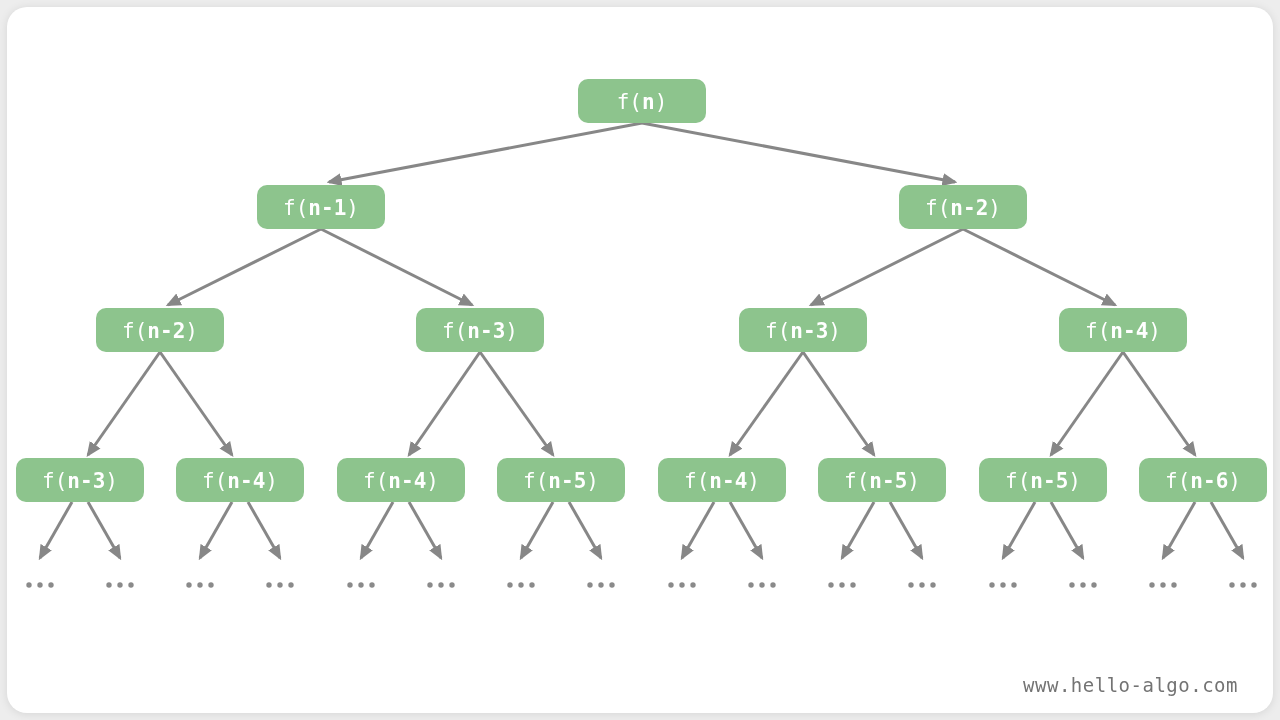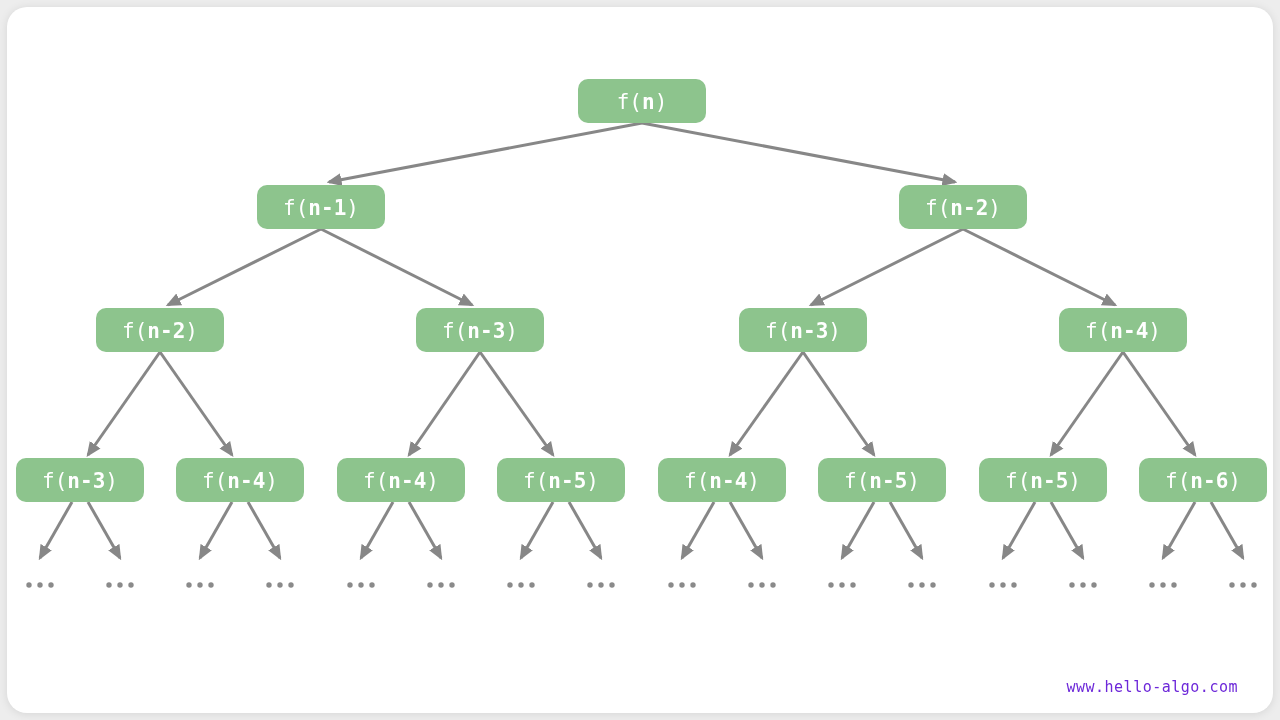--- a/index.html
+++ b/index.html
@@ -21,23 +21,23 @@
   }
   #tree-svg {
     position: absolute;
     left: 0; top: 0;
     width: 1280px; height: 720px;
   }
   .watermark {
     position: absolute;
     right: 42px;
     bottom: 24px;
-    font-size: 15px;
+    font-size: 19px;
     letter-spacing: 0.5px;
-    color: #6d28d9;
+    color: #737373;
     font-family: "DejaVu Sans Mono", monospace;
     user-select: none;
   }
 </style>
 </head>
 <body>
 
 <div class="card"></div>
 
 <svg id="tree-svg" viewBox="0 0 1280 720">

